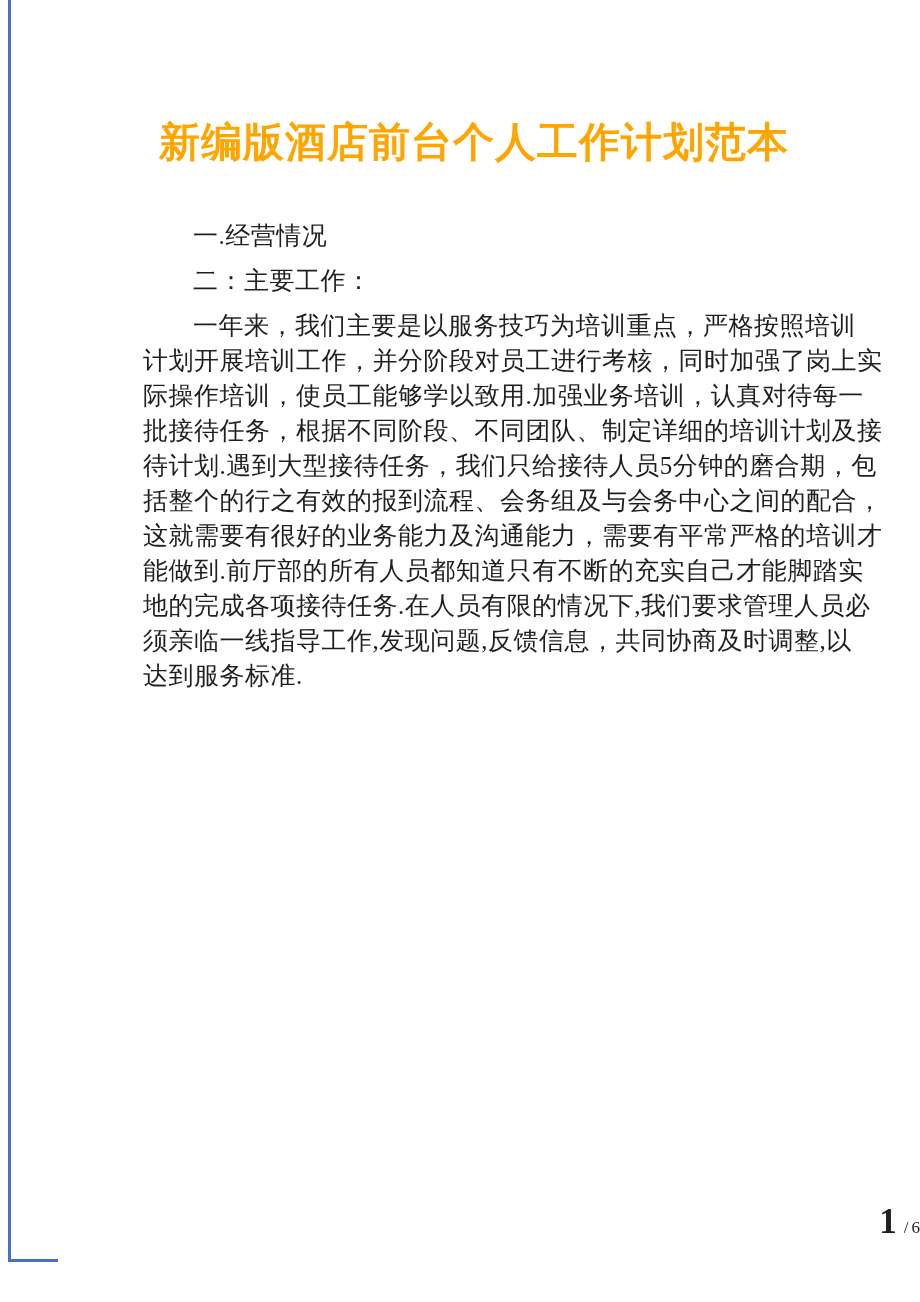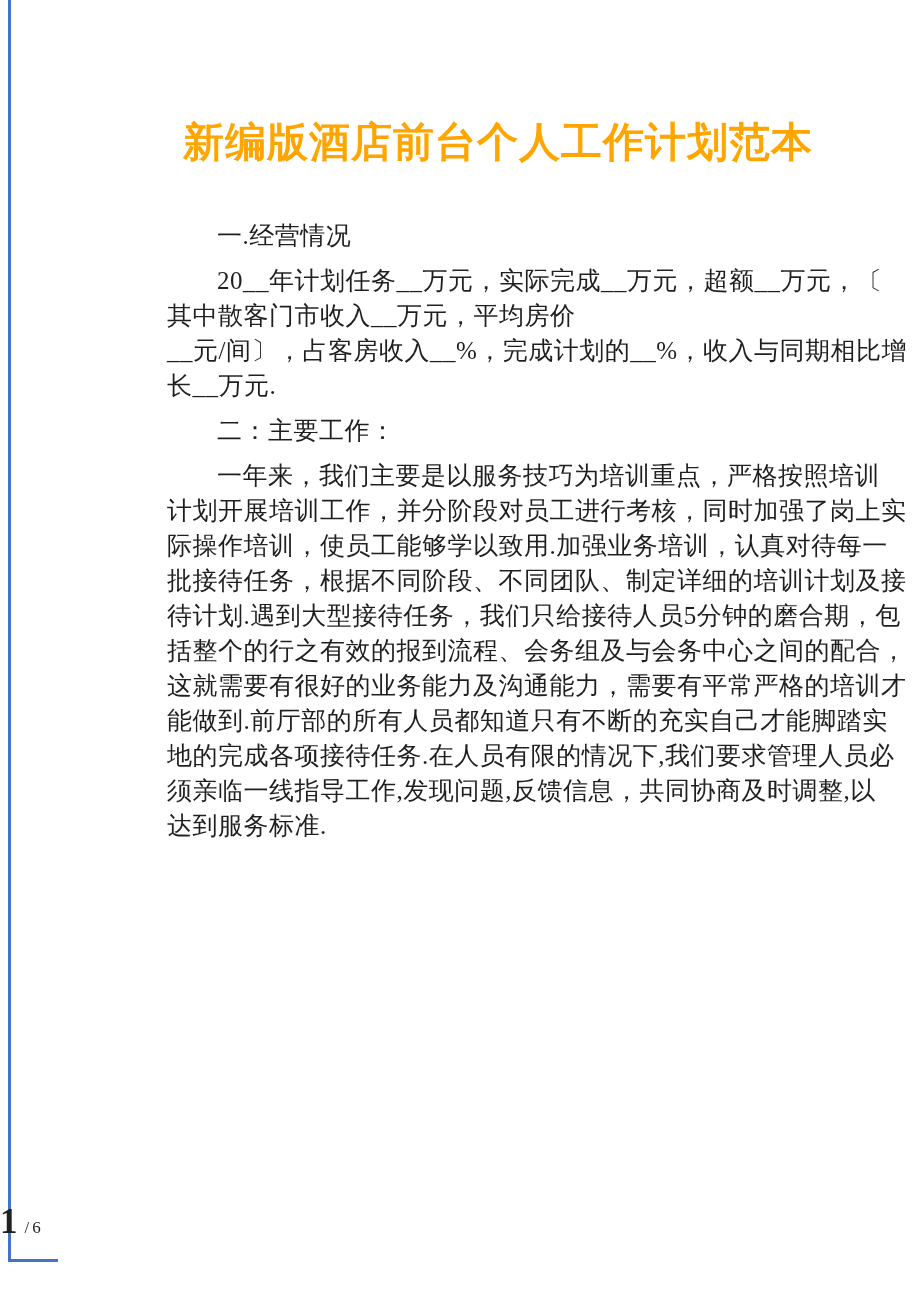--- a/index.html
+++ b/index.html
@@ -12,57 +12,56 @@
     overflow: hidden;
   }
   .accent-line-v {
     position: absolute; left: 8px; top: 0;
     width: 3px; height: 1262px;
   }
   .accent-line-h {
     position: absolute; left: 8px; top: 1259px;
     width: 50px; height: 3px;
   }
-  .content { padding: 118px 70px 0 143px; margin-left: 24px; }
+  .content { padding: 118px 70px 0 143px; }
   h1.doc-title {
     margin: 0 0 52px 16px;
     font-size: 41px;
     line-height: 48px;
     font-weight: bold;
     letter-spacing: 1px;
     white-space: nowrap;
   }
   .body-text p {
     margin: 0 0 10px 0;
     font-size: 25px;
     line-height: 35px;
     white-space: nowrap;
     letter-spacing: 0.5px;
   }
   .body-text p.indent { text-indent: 2em; }
   .footer {
     position: absolute; top: 1202px; left: 0;
     width: 920px;
-    text-align: left;
+    text-align: right;
   }
   .page-num  { font-size: 35px; font-weight: bold; }
   .page-sep  { font-size: 17px; margin: 0 3px 0 7px; }
   .page-total{ font-size: 17px; }
 </style>
 </head>
 <body style="color: rgb(31, 31, 31);">
 
 <div class="accent-line-v accent" style="background: rgb(68, 114, 196);"></div>
 <div class="accent-line-h accent" style="background: rgb(68, 114, 196);"></div>
 
 <div class="content">
   <h1 class="doc-title" style="color: rgb(255, 165, 0);">新编版酒店前台个人工作计划范本</h1>
   <div class="body-text" id="paragraphs">
       <p class="indent">一.经营情况</p>
-      <p class="indent">20__年计划任务__万元，实际完成__万元，超额__万元，〔<br>其中散客门市收入__万元，平均房价<br>__元/间〕，占客房收入__%，完成计划的__%，收入与同期相比增<br>长__万元.</p>
       <p class="indent">二：主要工作：</p>
       <p class="indent">一年来，我们主要是以服务技巧为培训重点，严格按照培训<br>计划开展培训工作，并分阶段对员工进行考核，同时加强了岗上实<br>际操作培训，使员工能够学以致用.加强业务培训，认真对待每一<br>批接待任务，根据不同阶段、不同团队、制定详细的培训计划及接<br>待计划.遇到大型接待任务，我们只给接待人员5分钟的磨合期，包<br>括整个的行之有效的报到流程、会务组及与会务中心之间的配合，<br>这就需要有很好的业务能力及沟通能力，需要有平常严格的培训才<br>能做到.前厅部的所有人员都知道只有不断的充实自己才能脚踏实<br>地的完成各项接待任务.在人员有限的情况下,我们要求管理人员必<br>须亲临一线指导工作,发现问题,反馈信息，共同协商及时调整,以<br>达到服务标准.</p>
     </div>
 </div>
 
 <div class="footer">
   <span class="page-num">1</span><span class="page-sep">/</span><span class="page-total">6</span>
 </div>
 
 </body></html>

